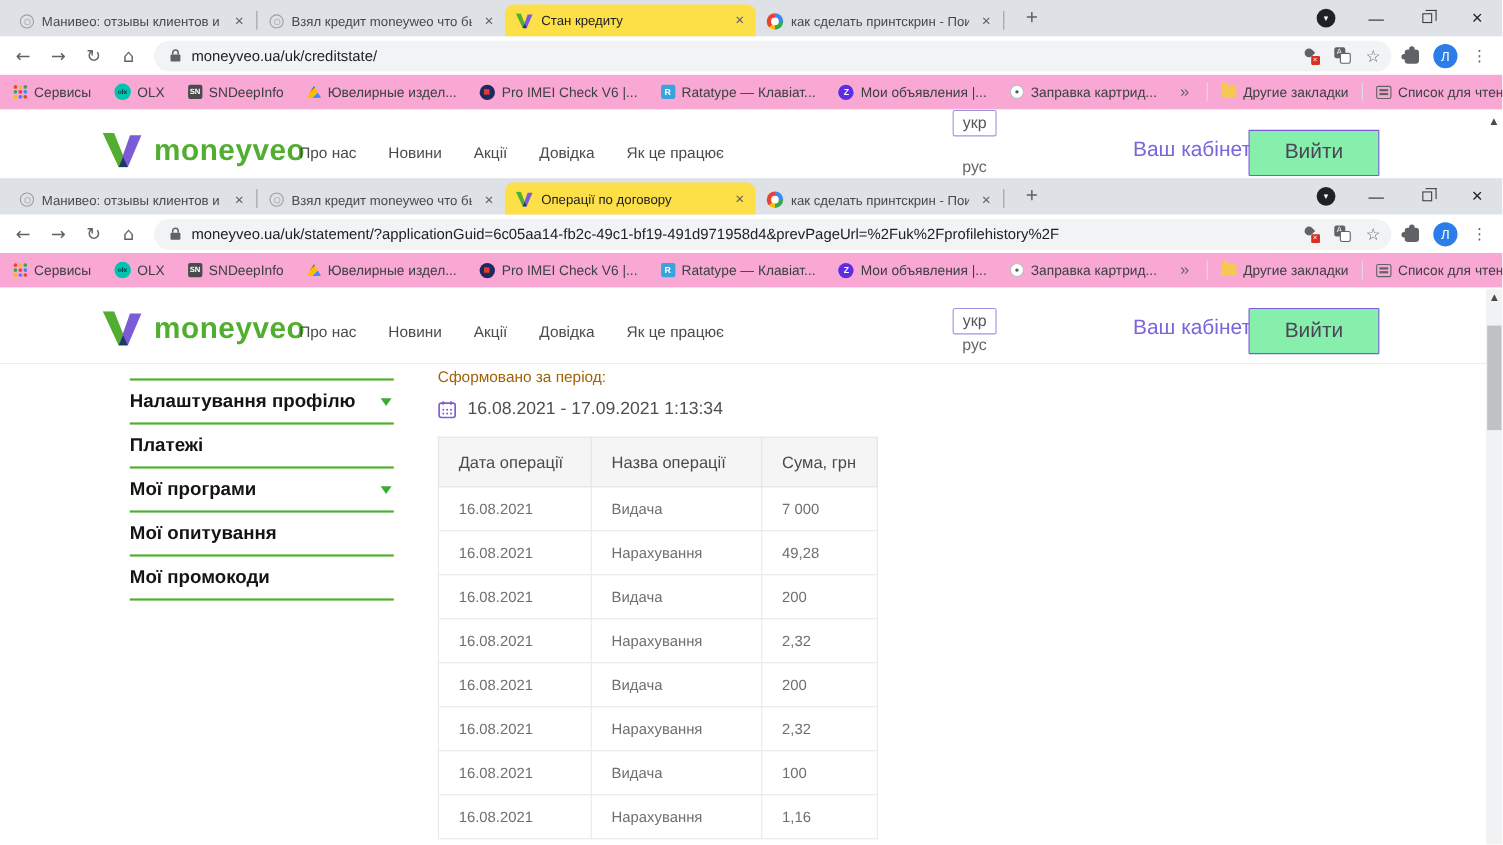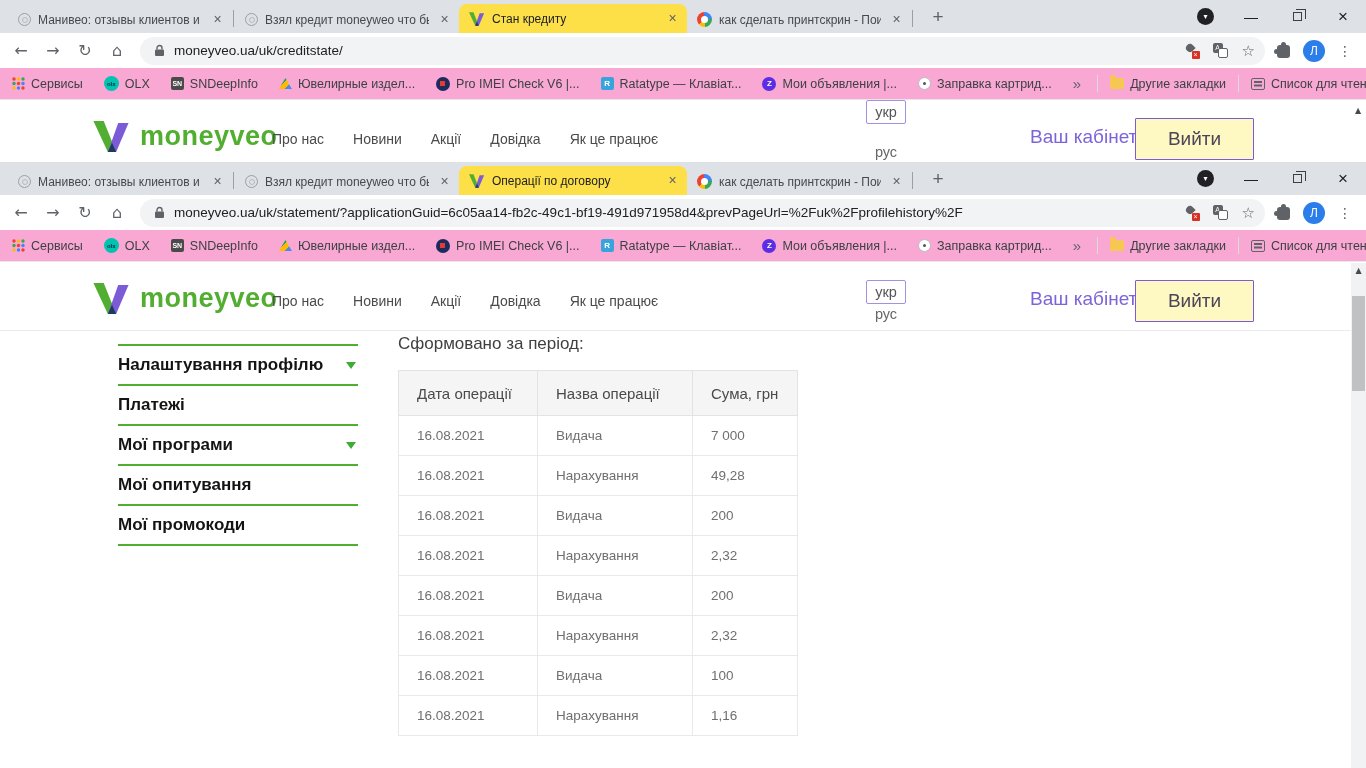--- a/index.html
+++ b/index.html
@@ -88,21 +88,21 @@
 
   
   .site-header { position:relative; background:#fff; }
   .logo { position:absolute; left:92px; top:21px; display:flex; align-items:flex-end; gap:8px; }
   .logo-text { font-size:27px; font-weight:bold; color:#52ae30; letter-spacing:.5px; }
   .site-nav { position:absolute; left:272px; top:31px; display:flex; gap:29px; font-size:14px; color:#4b4b4b; }
   .lang-active { position:absolute; left:866px; top:18px; width:40px; height:24px; border:1px solid #a391e0;
                  display:flex; align-items:center; justify-content:center; font-size:14.5px; color:#555; border-radius:2px; }
   .lang-alt { position:absolute; left:866px; top:44px; width:40px; text-align:center; font-size:14.5px; color:#666; }
   .account-link { position:absolute; left:1002px; top:26px; font-size:19px; color:#7c64d9;margin-left:28px; }
-  .logout-btn { position:absolute; left:1135px; top:18px; width:119px; height:42px; background:#fef9c3;
+  .logout-btn { position:absolute; left:1135px; top:18px; width:119px; height:42px; background:#86efac;
                 border:1.5px solid #7b5cd6; display:flex; align-items:center; justify-content:center;
                 font-size:19px; color:#4c4558; border-radius:1px; }
 
   #outer-header { position:absolute; top:100px; left:0; width:1366px; height:62px; overflow:hidden; }
   #outer-header .logo, #outer-header .site-nav, #outer-header .lang-active { top:auto; }
   #outer-header .logo { top:21px; }
   #outer-header .site-nav { top:31px; }
 
   #outer-scroll-arrow { position:absolute; right:1px; top:104px; width:14px; height:14px; color:#4a4a4a;
                         font-size:8px; text-align:center; line-height:14px; font-family:"DejaVu Sans",sans-serif; }
@@ -112,21 +112,21 @@
   #inner-header { position:relative; height:69px; border-bottom:1px solid #ececec; background:#fff; }
   #inner-page { position:relative; height:436px; background:#fff; }
 
   .sidebar { position:absolute; left:118px; top:13px; width:240px; border-top:2px solid #52ae30; }
   .side-item { height:40px; display:flex; align-items:center; justify-content:space-between;
                border-bottom:2px solid #52ae30; font-size:17px; font-weight:bold; color:#141414; }
   .tri { width:0; height:0; border-left:5.5px solid transparent; border-right:5.5px solid transparent;
          border-top:7px solid #3eab35; margin-right:2px; }
 
   .main { position:absolute; left:398px; top:0; width:400px; }
-  .generated-label { font-size:17px; color:#404040; margin-top:3px; }
+  .generated-label { font-size:14px; color:#a16207; margin-top:3px; }
   .period-row { display:flex; align-items:center; gap:10px; margin-top:13px; font-size:16px; color:#4f4f4f; }
 
   table.ops { border-collapse:collapse; margin-top:16px; width:399px; table-layout:fixed; }
   table.ops col:nth-child(1){ width:139px; } table.ops col:nth-child(2){ width:155px; } table.ops col:nth-child(3){ width:105px; }
   table.ops th { background:#f5f5f5; border:1px solid #e3e3e3; height:45px; font-weight:normal; font-size:15px;
                  color:#4a4a4a; text-align:left; padding-left:18px; }
   table.ops td { border:1px solid #e9e9e9; height:40px; font-size:13.5px; color:#6f6f6f; padding-left:18px; }
 
   .inner-scroll { position:absolute; right:0; top:101px; width:15px; height:505px; background:#f1f2f3; z-index:5; }
   .inner-scroll .sarrow { height:15px; text-align:center; font-size:8px; line-height:15px; color:#4a4a4a;
@@ -448,20 +448,34 @@
         <div class="side-item">
           <span>Мої опитування</span>
         </div>
         <div class="side-item">
           <span>Мої промокоди</span>
         </div>
       </div>
 
       <div class="main">
         <div class="generated-label">Сформовано за період:</div>
+        <div class="period-row">
+          <svg width="17" height="17" viewBox="0 0 17 17">
+            <rect x="1.2" y="2.5" width="14.6" height="13" rx="2" fill="none" stroke="#7b5cd6" stroke-width="1.5"></rect>
+            <line x1="5" y1="0.8" x2="5" y2="4" stroke="#7b5cd6" stroke-width="1.5"></line>
+            <line x1="12" y1="0.8" x2="12" y2="4" stroke="#7b5cd6" stroke-width="1.5"></line>
+            <circle cx="5" cy="8.5" r="0.9" fill="#7b5cd6"></circle>
+              <circle cx="8.5" cy="8.5" r="0.9" fill="#7b5cd6"></circle>
+              <circle cx="12" cy="8.5" r="0.9" fill="#7b5cd6"></circle>
+            <circle cx="5" cy="12" r="0.9" fill="#7b5cd6"></circle>
+              <circle cx="8.5" cy="12" r="0.9" fill="#7b5cd6"></circle>
+              <circle cx="12" cy="12" r="0.9" fill="#7b5cd6"></circle>
+          </svg>
+          <span>16.08.2021 - 17.09.2021 1:13:34</span>
+        </div>
 
         <table class="ops">
           <colgroup>
               <col>
               <col>
               <col>
             </colgroup>
           <thead>
             <tr>
               <th>Дата операції</th>

